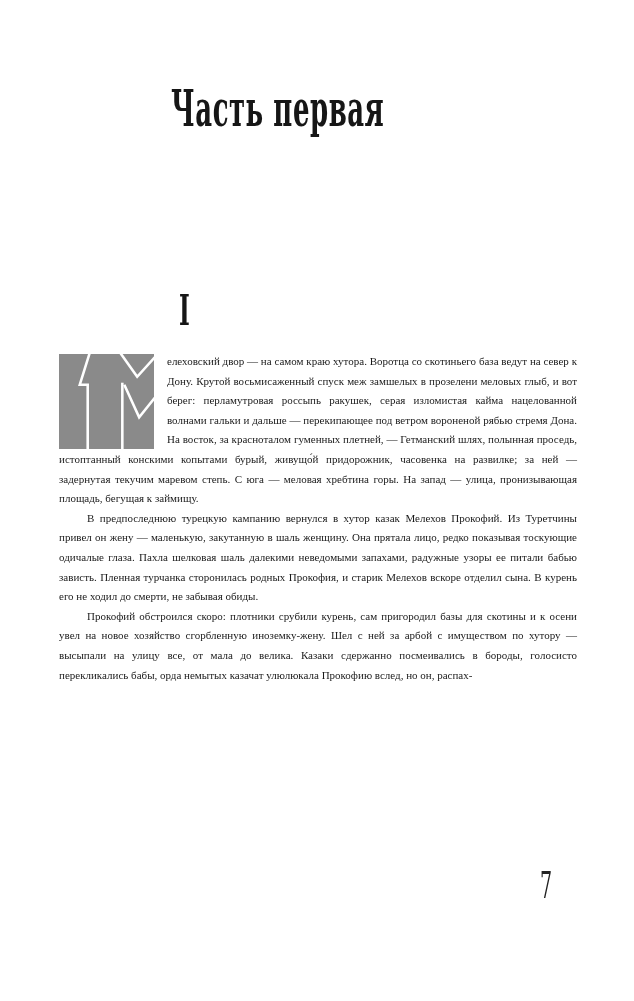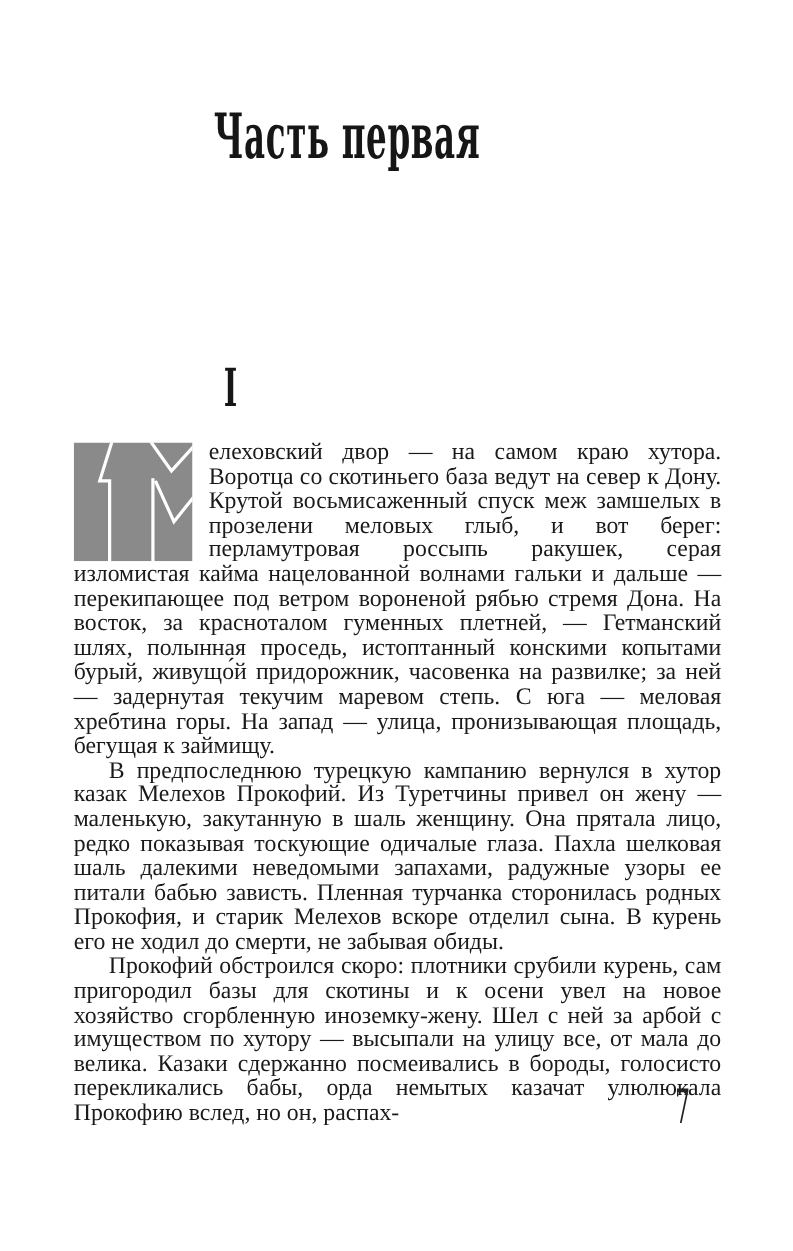--- a/index.html
+++ b/index.html
@@ -22,21 +22,21 @@
   }
   .chapter-numeral{
     position:absolute;left:179px;top:290px;
     font-family:"DejaVu Serif", serif;
     font-size:42px;font-weight:700;line-height:1;
     transform:scaleX(0.55);transform-origin:left top;
     color:#161616;
   }
   .body-text{
     position:absolute;left:59px;top:352px;width:518px;
-    font-size:19px;line-height:19.6px;
+    font-size:11px;line-height:19.6px;
     text-align:justify;
     color:#1a1a1a;
   }
   .body-text p{margin:0;padding:0;}
   .body-text p.indent{text-indent:28px;}
   .dropcap{
     float:left;
     width:95px;height:95px;
     margin:2px 13px 0 0;
   }

